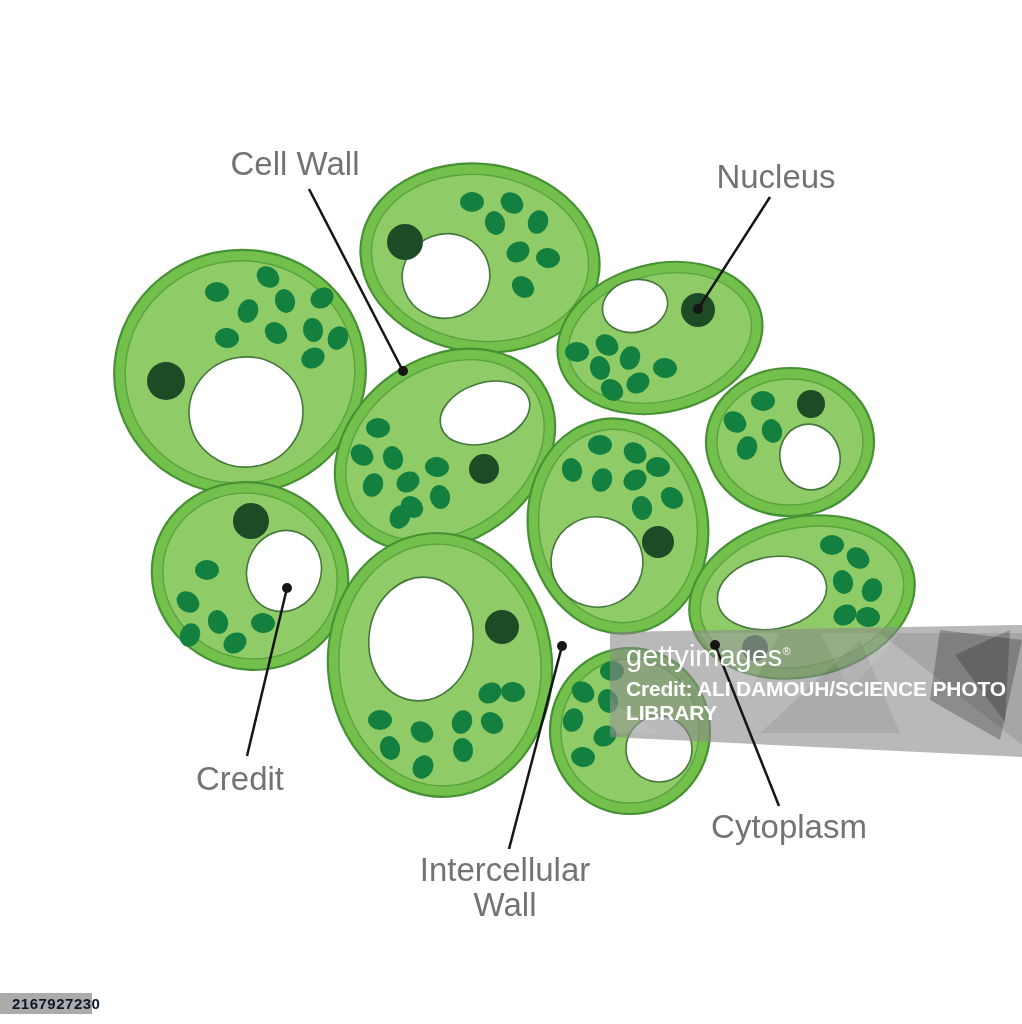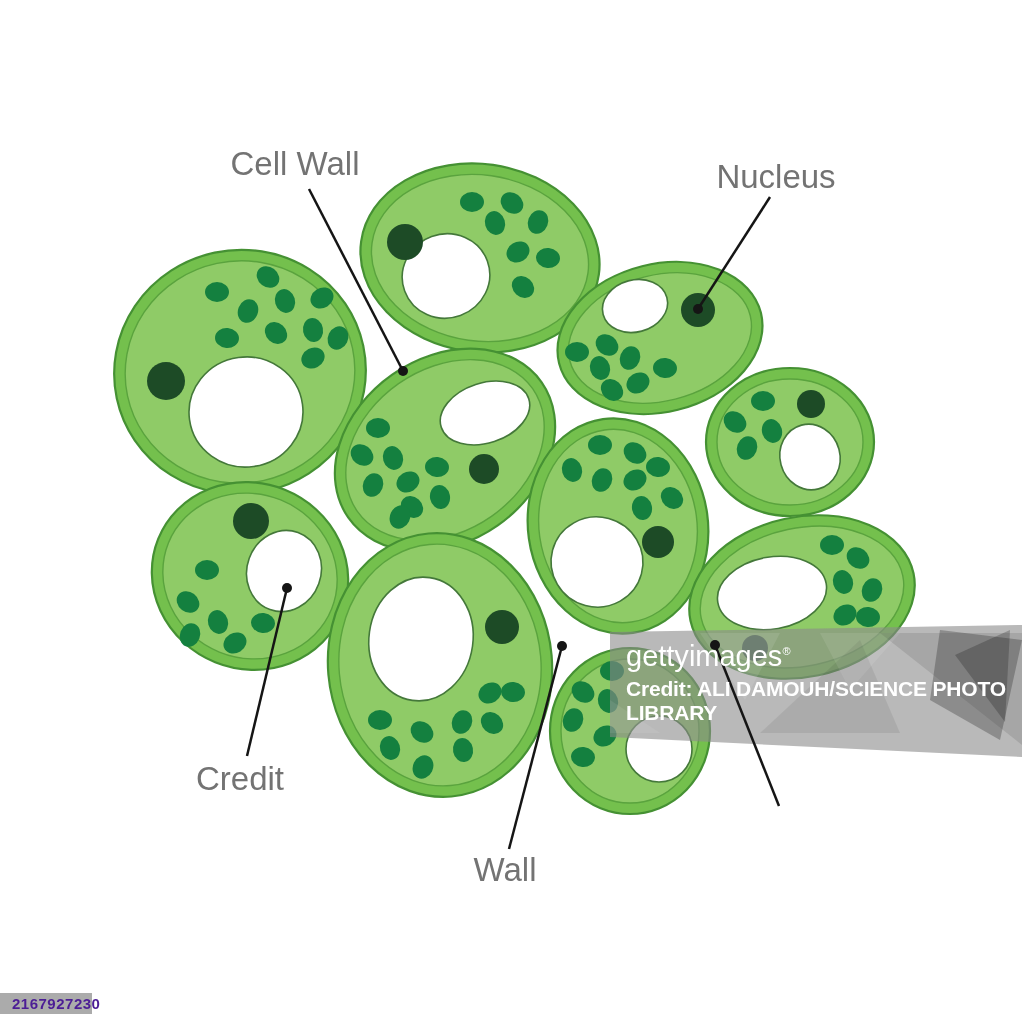--- a/index.html
+++ b/index.html
@@ -21,21 +21,21 @@
   }
   #wm-brand{font-size:29px;line-height:30px;letter-spacing:0px;}
   #wm-brand .b{font-weight:normal;}
   #wm-brand .reg{font-size:11px;vertical-align:super;}
   #wm-credit{
     margin-top:6px;font-size:21px;font-weight:bold;line-height:24px;
     letter-spacing:-0.2px;width:400px;
   }
   #id-badge{
     position:absolute;left:0;top:993px;width:92px;height:21px;
-    background:#ababab;color:#4c1d95;font-size:15px;font-weight:bold;
+    background:#ababab;color:#0f172a;font-size:15px;font-weight:bold;
     line-height:21px;padding-left:12px;box-sizing:border-box;
     letter-spacing:0.5px;
   }
 </style>
 </head>
 <body>
 
 <div id="stage">
   <svg id="diagram" width="1022" height="1024" viewBox="0 0 1022 1024">
       <g>
@@ -195,21 +195,25 @@
       <div class="diagram-label" style="left: 295px; top: 146px;">
         <div>Cell Wall</div>
       </div>
       <div class="diagram-label" style="left: 776px; top: 159px;">
         <div>Nucleus</div>
       </div>
       <div class="diagram-label" style="left: 240px; top: 761px;">
         <div>Credit</div>
       </div>
       <div class="diagram-label" style="left: 505px; top: 852px;">
+        <div>Intercellular</div>
         <div>Wall</div>
+      </div>
+      <div class="diagram-label" style="left: 789px; top: 809px;">
+        <div>Cytoplasm</div>
       </div>
     </div>
 
   <div id="watermark-text">
     <div id="wm-brand">
       <span class="b">getty</span><span>images</span><span class="reg">®</span>
     </div>
     <div id="wm-credit">
       <div>Credit: ALI DAMOUH/SCIENCE PHOTO</div>
       <div>LIBRARY</div>

